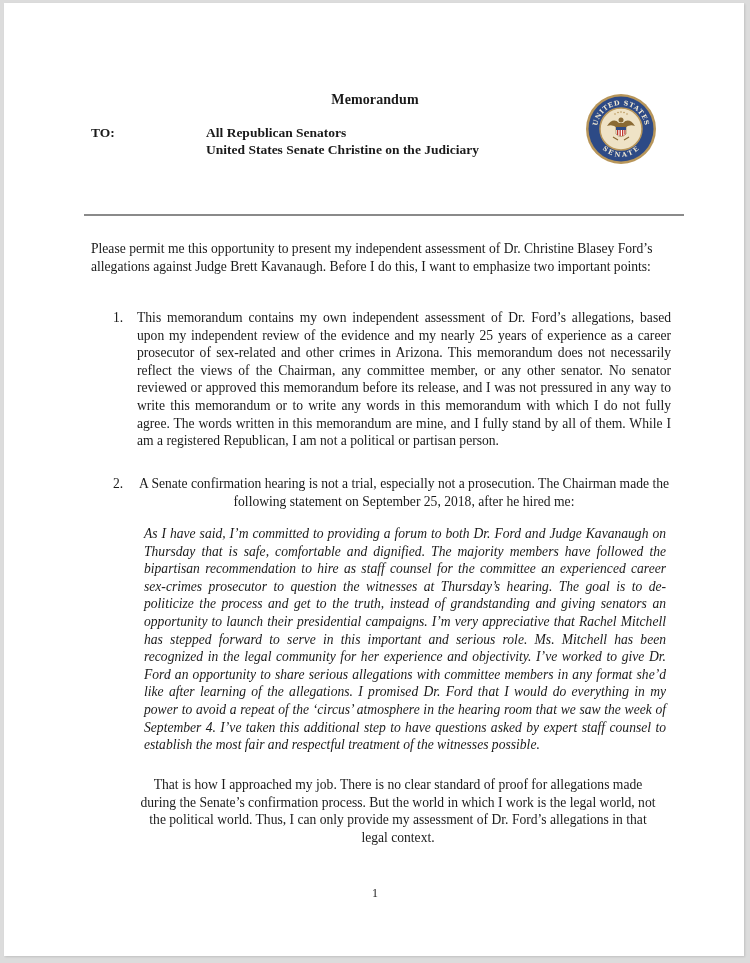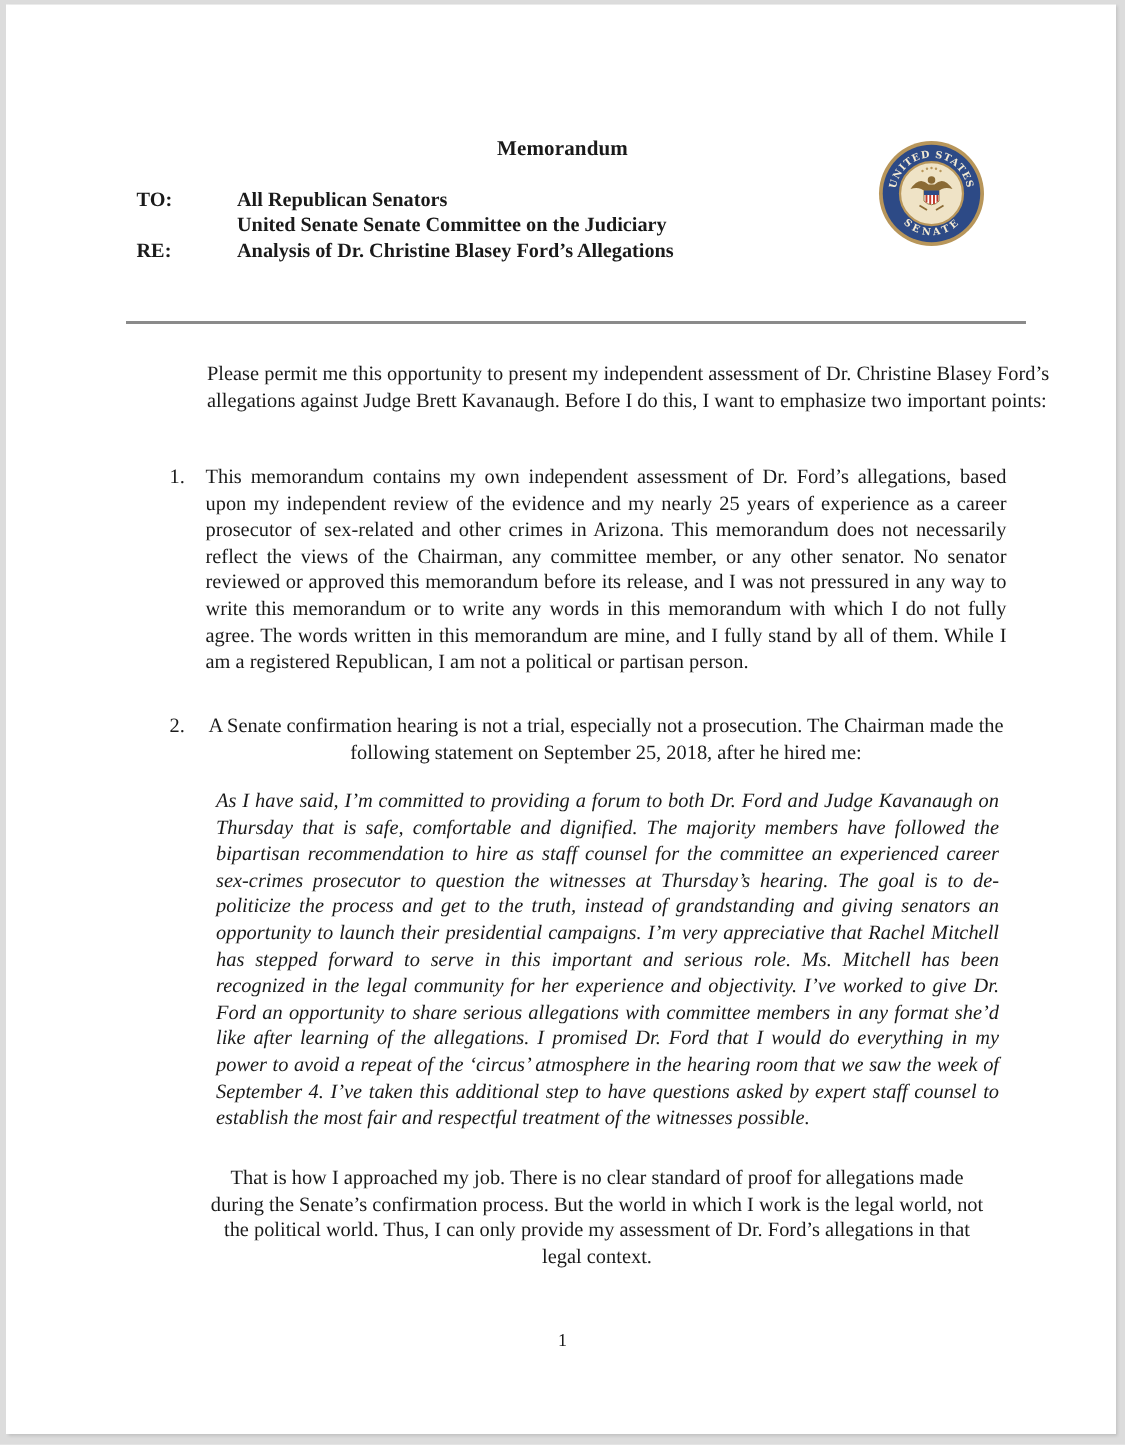--- a/index.html
+++ b/index.html
@@ -38,20 +38,21 @@
       position: absolute;
       left: 91px;
       top: 124px;
       font-weight: bold;
       font-size: 13.5px;
       line-height: 17px;
     }
     .header-row {
       display: flex;
       white-space: nowrap;
+      gap: 48px;
     }
     .header-label {
       width: 67px;
       flex: 0 0 67px;
     }
     .seal {
       position: absolute;
       left: 585px;
       top: 93px;
       width: 72px;
@@ -69,21 +70,20 @@
       position: absolute;
       font-size: 13.6px;
       line-height: 17.6px;
       text-align: justify;
     }
     .intro {
       left: 91px;
       top: 240px;
       width: 580px;
       text-align: left;
-      margin-left: 47px;
     }
     .list-item {
       position: absolute;
       left: 113px;
       width: 545px;
       font-size: 13.6px;
       line-height: 17.6px;
     }
     .list-num {
       position: absolute;
@@ -129,25 +129,21 @@
 
 <div class="title">Memorandum</div>
 
 <div class="header-table">
   <div class="header-row">
     <span class="header-label">TO:</span>
     <span>All Republican Senators</span>
   </div>
   <div class="header-row">
     <span class="header-label"></span>
-    <span>United Senate Senate Committee on the Judiciary</span>
-  </div>
-  <div class="header-row">
-    <span class="header-label">RE:</span>
-    <span>Analysis of Dr. Christine Blasey Ford’s Allegations</span>
+    <span>United States Senate Christine on the Judiciary</span>
   </div>
 </div>
 
 <div class="seal">
   <svg width="72" height="72" viewBox="0 0 72 72" xmlns="http://www.w3.org/2000/svg">
     <defs>
       <path id="sealTopArc" d="M 12 36 A 24 24 0 0 1 60 36"></path>
       <path id="sealBottomArc" d="M 15 38 A 21 21 0 0 0 57 38"></path>
     </defs>
     <circle cx="36" cy="36" r="35" fill="#b8965a"></circle>

